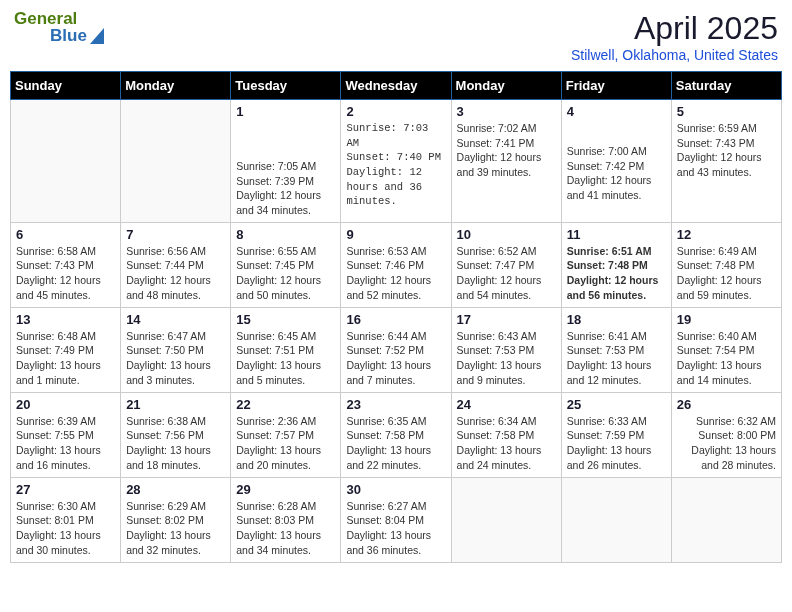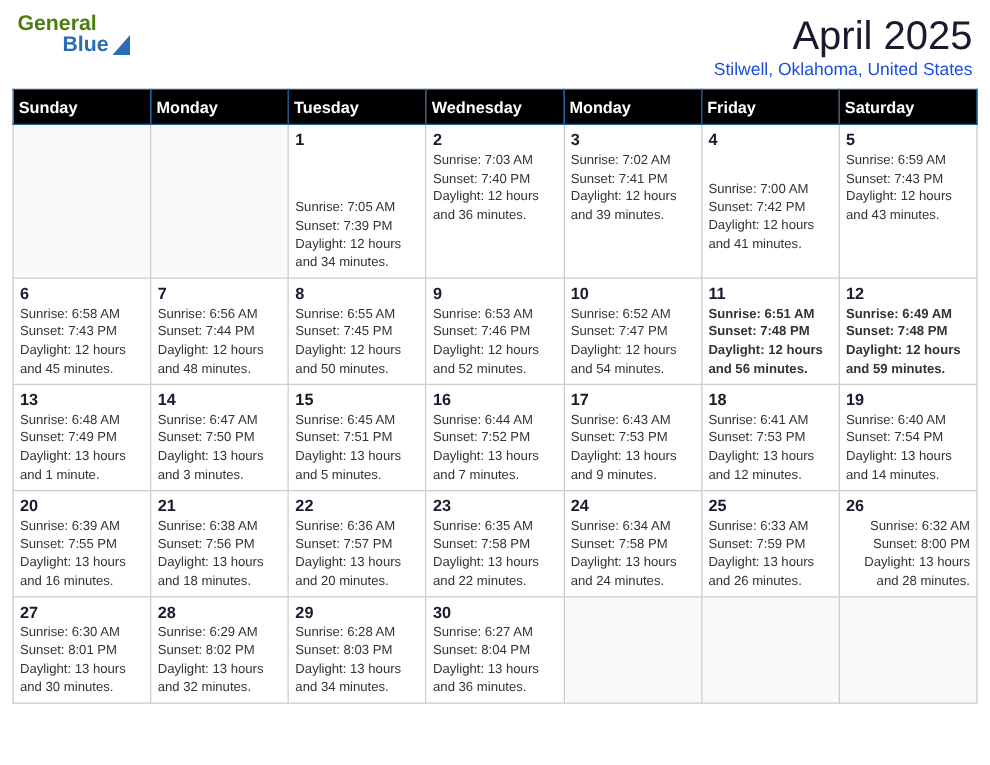--- a/index.html
+++ b/index.html
@@ -126,21 +126,21 @@
         <td class="empty"></td>
         <td class="empty"></td>
         <td>
           <span class="day-number">1</span>
           <div class="day-info" style="white-space: pre-line; margin-top: 40px;">Sunrise: 7:05 AM
 Sunset: 7:39 PM
 Daylight: 12 hours and 34 minutes.</div>
         </td>
         <td>
           <span class="day-number">2</span>
-          <div class="day-info" style="white-space: pre-line;">Sunrise: 7:03 AM
+          <div class="day-info" style="white-space: pre-line; font-family: Liberation Mono, monospace;">Sunrise: 7:03 AM
 Sunset: 7:40 PM
 Daylight: 12 hours and 36 minutes.</div>
         </td>
         <td>
           <span class="day-number">3</span>
           <div class="day-info" style="white-space: pre-line;">Sunrise: 7:02 AM
 Sunset: 7:41 PM
 Daylight: 12 hours and 39 minutes.</div>
         </td>
         <td>
@@ -188,21 +188,21 @@
 Daylight: 12 hours and 54 minutes.</div>
         </td>
         <td>
           <span class="day-number">11</span>
           <div class="day-info" style="white-space: pre-line; font-weight: bold;">Sunrise: 6:51 AM
 Sunset: 7:48 PM
 Daylight: 12 hours and 56 minutes.</div>
         </td>
         <td>
           <span class="day-number">12</span>
-          <div class="day-info" style="white-space: pre-line; font-weight: bold;">Sunrise: 6:49 AM
+          <div class="day-info" style="white-space: pre-line;">Sunrise: 6:49 AM
 Sunset: 7:48 PM
 Daylight: 12 hours and 59 minutes.</div>
         </td>
       </tr>
       <tr class="week-row">
         <td>
           <span class="day-number">13</span>
           <div class="day-info" style="white-space: pre-line;">Sunrise: 6:48 AM
 Sunset: 7:49 PM
 Daylight: 13 hours and 1 minute.</div>
@@ -252,21 +252,21 @@
 Daylight: 13 hours and 16 minutes.</div>
         </td>
         <td>
           <span class="day-number">21</span>
           <div class="day-info" style="white-space: pre-line;">Sunrise: 6:38 AM
 Sunset: 7:56 PM
 Daylight: 13 hours and 18 minutes.</div>
         </td>
         <td>
           <span class="day-number">22</span>
-          <div class="day-info" style="white-space: pre-line;">Sunrise: 6:36 AM
+          <div class="day-info" style="white-space: pre-line;">Sunrise: 2:36 AM
 Sunset: 7:57 PM
 Daylight: 13 hours and 20 minutes.</div>
         </td>
         <td>
           <span class="day-number">23</span>
           <div class="day-info" style="white-space: pre-line;">Sunrise: 6:35 AM
 Sunset: 7:58 PM
 Daylight: 13 hours and 22 minutes.</div>
         </td>
         <td>

